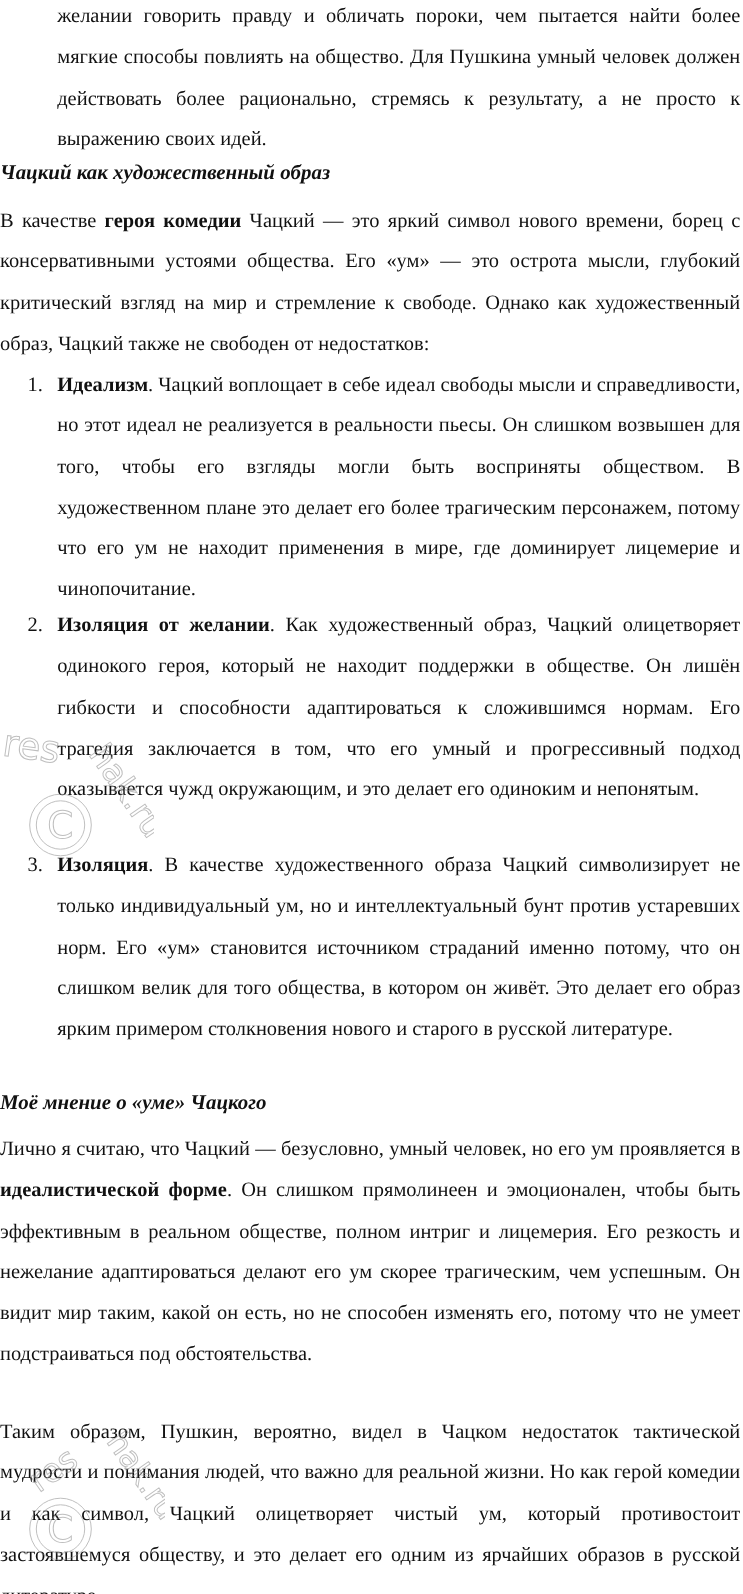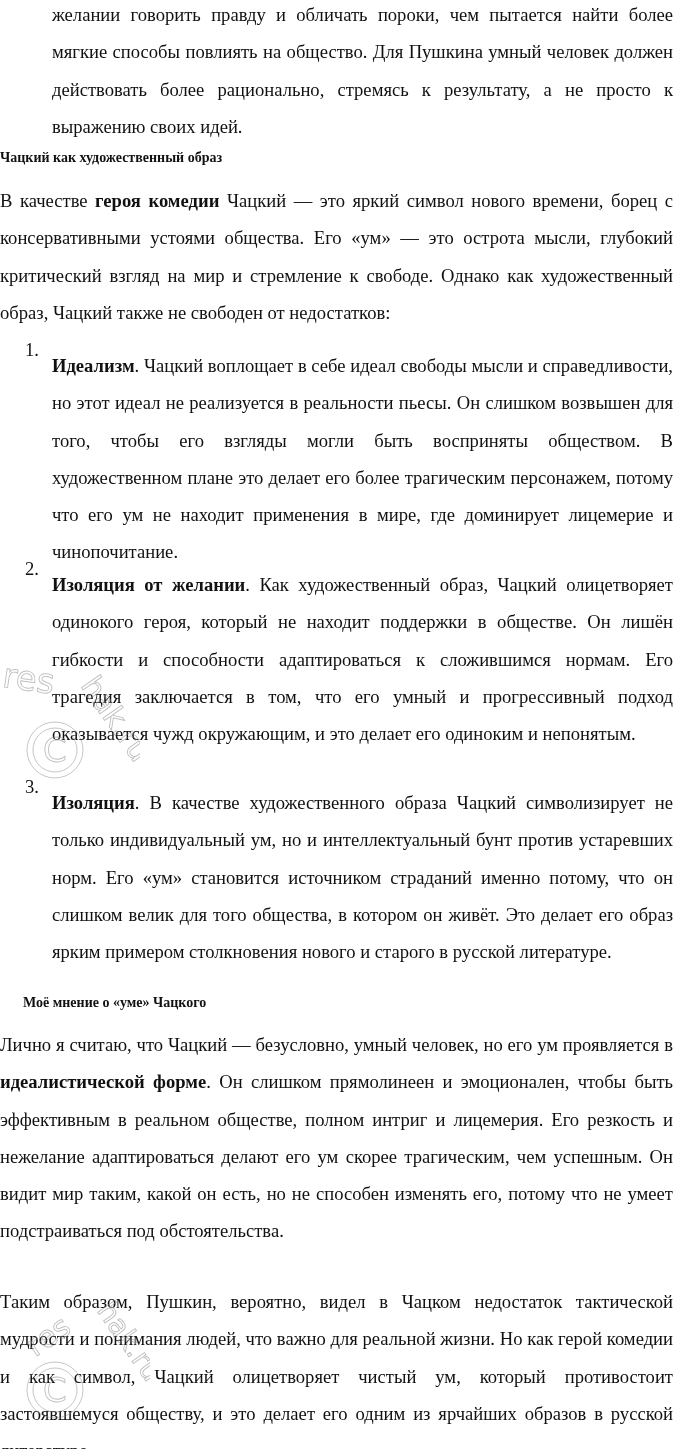--- a/index.html
+++ b/index.html
@@ -30,23 +30,24 @@
     .cont {
       position: absolute;
       left: 52px;
       width: 621px;
       top: -4px;
     }
     .h {
       position: absolute;
       left: 0;
       font-weight: bold;
-      font-size: 14px;
+      font-size: 19px;
       line-height: 24px;
       margin: 0;
+      font-style: italic;
     }
     .blk {
       position: absolute;
       left: 0;
       width: 673px;
     }
     .li {
       position: absolute;
       left: 0;
       width: 673px;
@@ -56,21 +57,20 @@
       left: 25px;
       top: 0;
       font-size: 18.6px;
       line-height: 37.3px;
     }
     .li .body {
       position: absolute;
       left: 52px;
       width: 621px;
       top: 0;
-      margin-top: 16px;
     }
     b { font-weight: bold; }
 
     
     .wm {
       position: absolute;
       pointer-events: none;
       opacity: 0.55;
     }
   </style>
@@ -97,21 +97,21 @@
   <div class="li" style="top:550px;">
     <span class="num">2.</span>
     <p class="para body"><b>Изоляция от желании</b><span>. Как художественный образ, Чацкий олицетворяет одинокого героя, который не находит поддержки в обществе. Он лишён гибкости и способности адаптироваться к сложившимся нормам. Его трагедия заключается в том, что его умный и прогрессивный подход оказывается чужд окружающим, и это делает его одиноким и непонятым.</span></p>
   </div>
 
   <div class="li" style="top:768px;">
     <span class="num">3.</span>
     <p class="para body"><b>Изоляция</b><span>. В качестве художественного образа Чацкий символизирует не только индивидуальный ум, но и интеллектуальный бунт против устаревших норм. Его «ум» становится источником страданий именно потому, что он слишком велик для того общества, в котором он живёт. Это делает его образ ярким примером столкновения нового и старого в русской литературе.</span></p>
   </div>
 
-  <p class="h" style="top:991px;padding-left:23px;">Моё мнение о «уме» Чацкого</p>
+  <p class="h" style="top:991px;">Моё мнение о «уме» Чацкого</p>
 
   <div class="blk" style="top:1030px;">
     <p class="para" style="position:absolute; left:0; width:673px; top:-4px;"><span>Лично я считаю, что Чацкий — безусловно, умный человек, но его ум проявляется в </span><b>идеалистической форме</b><span>. Он слишком прямолинеен и эмоционален, чтобы быть эффективным в реальном обществе, полном интриг и лицемерия. Его резкость и нежелание адаптироваться делают его ум скорее трагическим, чем успешным. Он видит мир таким, какой он есть, но не способен изменять его, потому что не умеет подстраиваться под обстоятельства.</span></p>
   </div>
 
   <div class="blk" style="top:1287px;">
     <p class="para" style="position:absolute; left:0; width:673px; top:-4px;">Таким образом, Пушкин, вероятно, видел в Чацком недостаток тактической мудрости и понимания людей, что важно для реальной жизни. Но как герой комедии и как символ, Чацкий олицетворяет чистый ум, который противостоит застоявшемуся обществу, и это делает его одним из ярчайших образов в русской литературе.</p>
   </div>
 
 </div>

